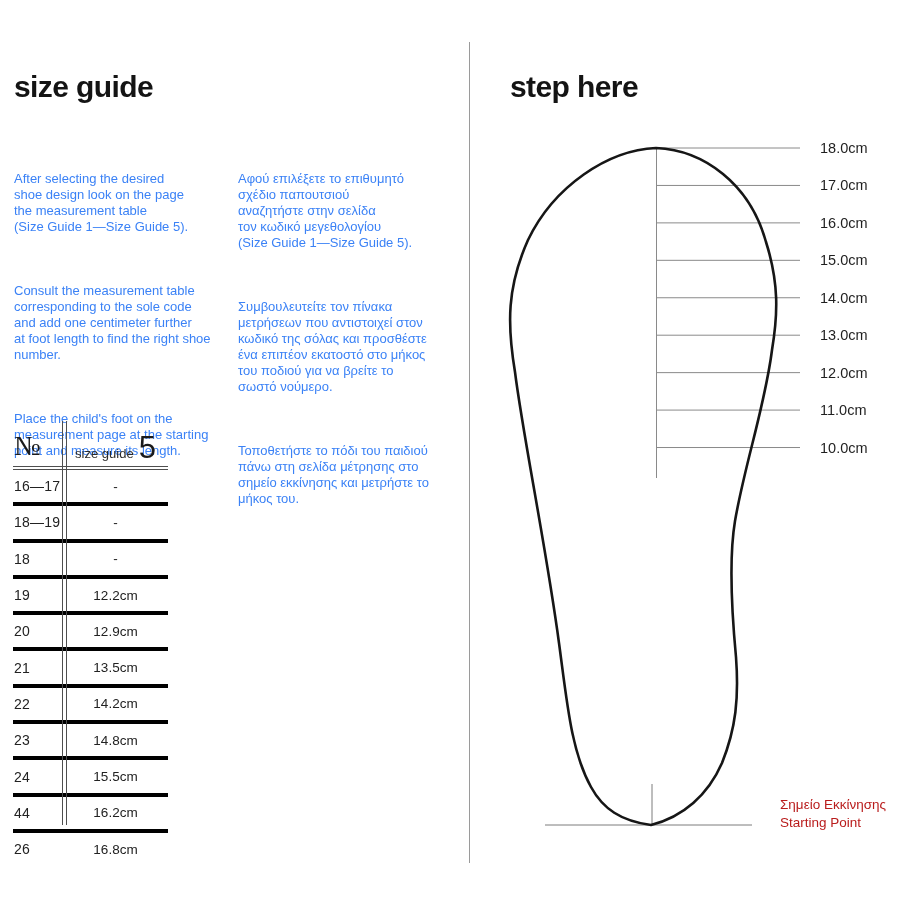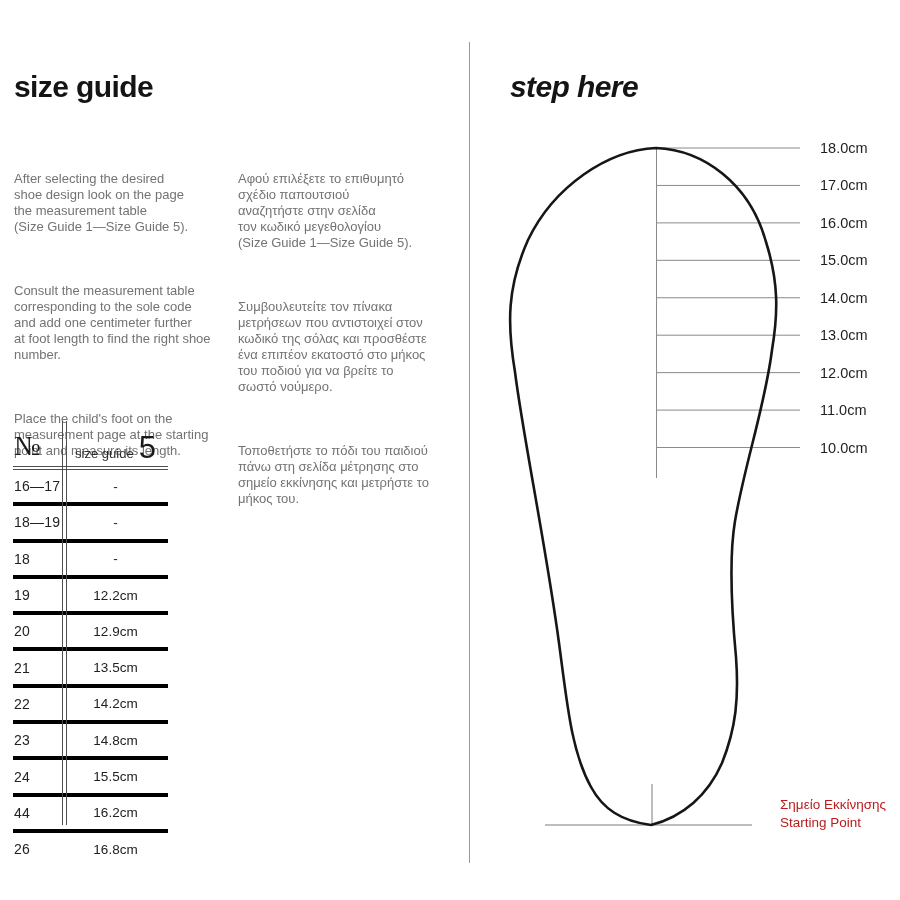--- a/index.html
+++ b/index.html
@@ -7,21 +7,21 @@
     width:900px;height:900px;background:#ffffff;position:relative;overflow:hidden;
     font-family:"Liberation Sans","DejaVu Sans",sans-serif;
     -webkit-font-smoothing:antialiased;
   }
   .abs{position:absolute;}
   .heading{
     font-size:30px;font-weight:700;letter-spacing:-0.6px;color:#141414;line-height:30px;
     white-space:pre;
   }
   #divider{left:469px;top:42px;width:1px;height:821px;background:#9a9a9a;}
-  .textcol{font-size:13px;line-height:16px;color:#737373;white-space:pre;}
+  .textcol{font-size:13px;line-height:16px;color:#3b82f6;white-space:pre;}
   .textcol p{margin:0 0 16px 0;}
   
   #size-table{left:13px;top:419px;width:155px;color:#222;}
   #size-table .hdr{
     display:grid;grid-template-columns:50px 1fr;height:47px;
     border-bottom:4px double #4f4f4f;
   }
   #size-table .hdr .no-sym{
     font-family:"Liberation Serif","DejaVu Serif",serif;
     font-size:28px;display:flex;align-items:flex-end;padding:0 0 4px 1px;color:#1a1a1a;
@@ -48,21 +48,21 @@
     font-size:14.5px;fill:#1f1f1f;
   }
   #starting-point{
     left:780px;top:796px;font-size:13.5px;line-height:18px;color:#b91c1c;white-space:pre;
   }
 </style>
 </head>
 <body>
 
 <div class="abs heading" style="left:14px;top:72px;">size guide</div>
-<div class="abs heading" style="left:510px;top:72px;font-style:italic;">step here</div>
+<div class="abs heading" style="left:510px;top:72px;">step here</div>
 
 <div id="divider" class="abs"></div>
 
 <div class="abs textcol" style="left:14px;top:139px;">
   <p>After selecting the desired
 shoe design look on the page
 the measurement table
 (Size Guide 1—Size Guide 5).</p>
   <p>Consult the measurement table
 corresponding to the sole code

